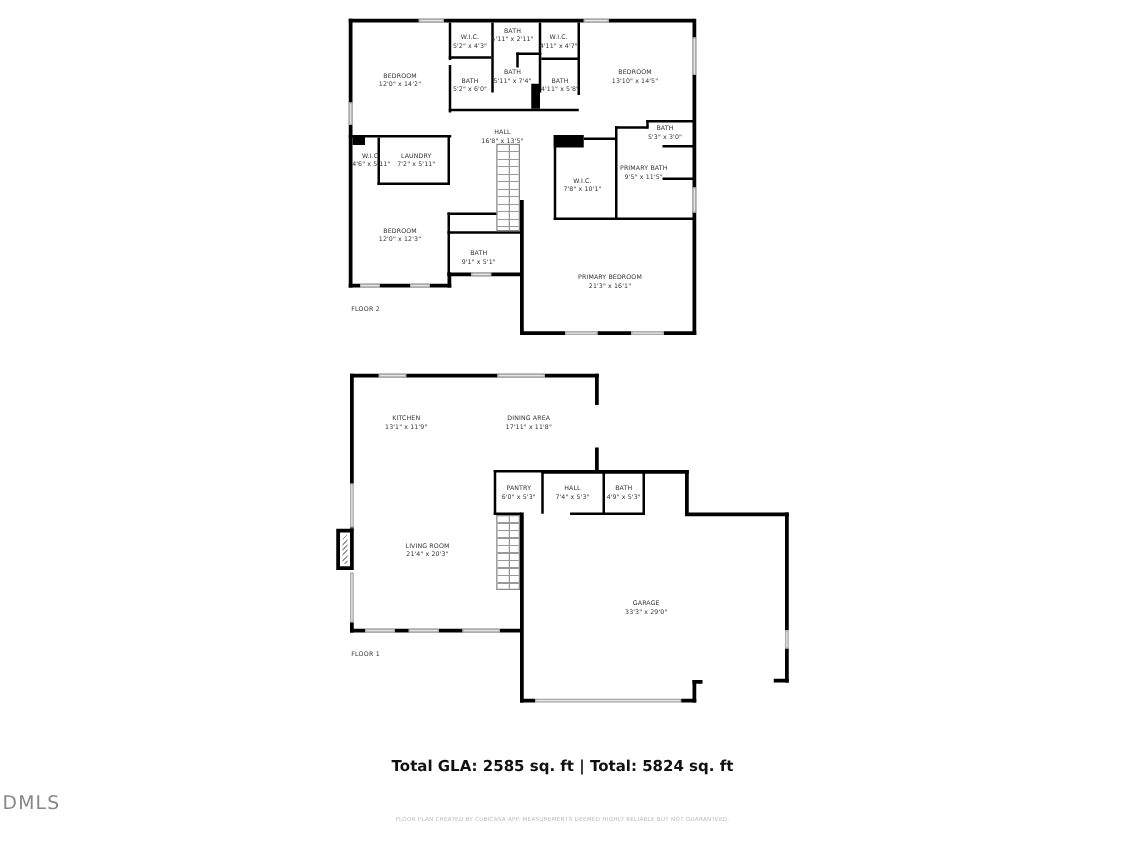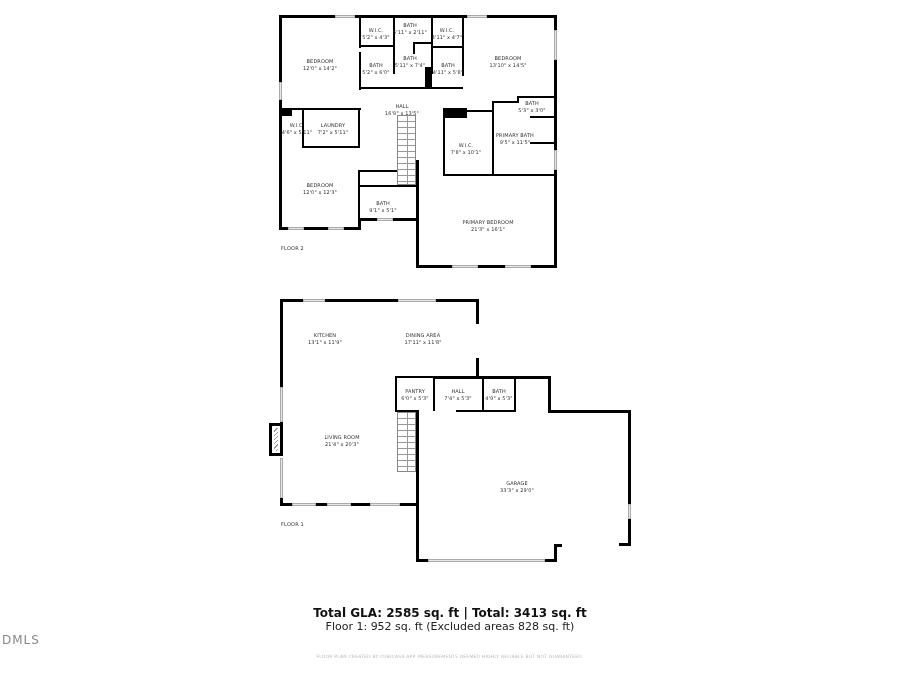--- a/index.html
+++ b/index.html
@@ -16,21 +16,21 @@
   .stairs::after { content:""; position:absolute; left:50%; top:0; bottom:0; width:1px; background:#999; }
   .fireplace { position:absolute; border:3px solid #000; box-sizing:border-box; background:#fff; }
   .fireplace .hatch { position:absolute; left:2px; top:2px; right:2px; bottom:2px;
     background: repeating-linear-gradient(135deg, #fff 0, #fff 2px, #999 2px, #999 3px); }
   .solid { position:absolute; background:#000; }
   .summary { position:absolute; left:0; width:900px; text-align:center; }
   .sum1 { top:606px; font-size:12px; font-weight:bold; color:#111; }
   .sum2 { top:620px; font-size:11px; color:#222; }
   .sum3 { top:633px; font-size:11px; color:#222; }
   .disclaimer { position:absolute; top:654px; left:0; width:900px; text-align:center; font-size:4.5px; color:#bbb; letter-spacing:0.2px; }
-  .mls { position:absolute; left:2px; top:633px; font-size:12px; color:#888; letter-spacing:1px; font-family:"DejaVu Sans", sans-serif; font-weight:normal; }
+  .mls { position:absolute; left:2px; top:633px; font-size:15px; color:#888; letter-spacing:1px; font-family:"DejaVu Sans", sans-serif; font-weight:normal; }
 </style>
 </head>
 <body>
 
 <div class="plan">
 
   <div>
 
     <div class="wall" style="left:279px;top:15px;width:276px;height:3px;"></div>
     <div class="wall" style="left:279px;top:15px;width:3px;height:215px;"></div>
@@ -229,17 +229,16 @@
         <span class="dim">21'4" x 20'3"</span>
       </div>
     <div class="room-label" style="left:517px;top:480px;">
         <span class="nm">GARAGE</span>
         <span class="dim">33'3" x 29'0"</span>
       </div>
 
     <div class="floor-label" style="left:281px;top:521px;">FLOOR 1</div>
   </div>
 
-  <div class="summary sum1">Total GLA: 2585 sq. ft | Total: 3413 sq. ft</div>
-  <div class="summary sum2">Floor 1: 952 sq. ft (Excluded areas 828 sq. ft)</div>
+  <div class="summary sum1">Total GLA: 2585 sq. ft | Total: 5824 sq. ft</div>
   <div class="disclaimer">FLOOR PLAN CREATED BY CUBICASA APP. MEASUREMENTS DEEMED HIGHLY RELIABLE BUT NOT GUARANTEED.</div>
   <div class="mls">DMLS</div>
 </div>
 
 </body></html>

